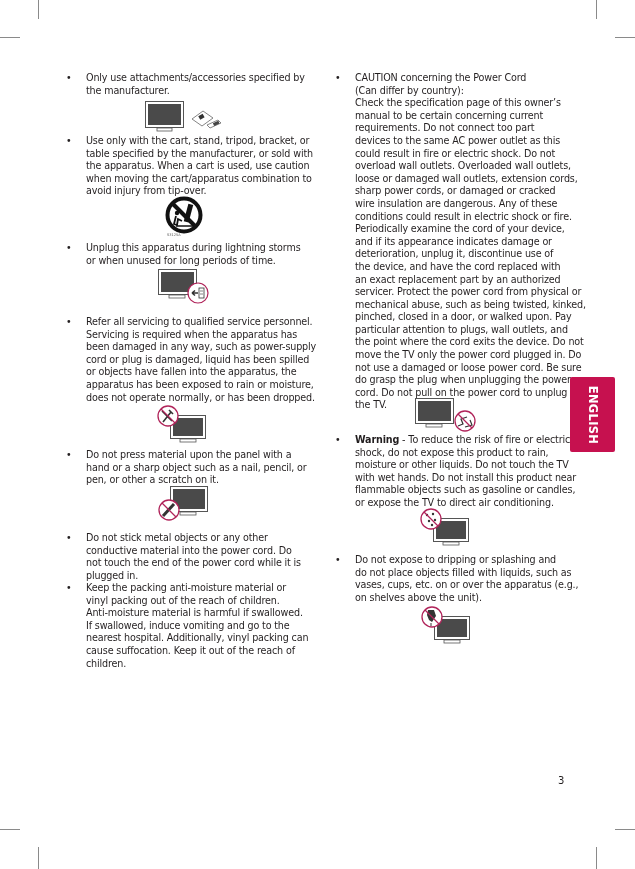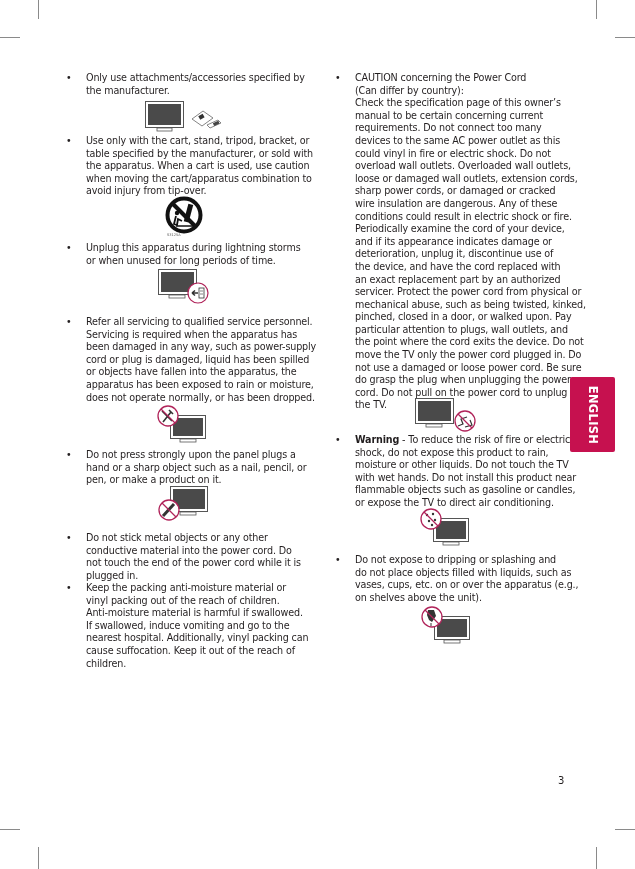--- a/index.html
+++ b/index.html
@@ -103,23 +103,23 @@
       <rect x="16" y="13" width="30" height="18" fill="#4a4a4a"></rect>
       <rect x="23" y="34" width="16" height="3" fill="#fff" stroke="#555" stroke-width="0.8"></rect>
       <circle cx="11" cy="11" r="10" fill="#fff" stroke="#b0245a" stroke-width="1.3"></circle>
       <path d="M6 17 L14 7 M12 5 L16 9 M5 6 L9 10 L15 16" stroke="#333" stroke-width="1.6" fill="none"></path>
       <line x1="4" y1="4" x2="18" y2="18" stroke="#b0245a" stroke-width="1.3"></line>
     </svg>
   </div>
 
   <div class="item" style="left:66px;top:449px;">
     <span class="bullet">•</span>
-    <div class="txt"><span>Do not press strongly upon the panel plugs a</span>
+    <div class="txt"><span>Do not press material upon the panel with a</span>
 <span>hand or a sharp object such as a nail, pencil, or</span>
-<span>pen, or make a product on it.</span></div>
+<span>pen, or other a scratch on it.</span></div>
   </div>
   <div class="fig" style="left:158px;top:486px;">
     <svg width="52" height="38" viewBox="0 0 52 38">
       <rect x="12.5" y="0.5" width="37" height="25" fill="#fff" stroke="#555" stroke-width="1"></rect>
       <rect x="15" y="3" width="32" height="20" fill="#4a4a4a"></rect>
       <rect x="22" y="26" width="16" height="3" fill="#fff" stroke="#555" stroke-width="0.8"></rect>
       <circle cx="11" cy="24" r="10" fill="#fff" stroke="#b0245a" stroke-width="1.3"></circle>
       <path d="M5 30 L16 18" stroke="#333" stroke-width="3" fill="none"></path>
       <line x1="4" y1="17" x2="18" y2="31" stroke="#b0245a" stroke-width="1.3"></line>
     </svg>
@@ -146,23 +146,23 @@
 </div>
 
 <div>
 
   <div class="item" style="left:335px;top:72px;">
     <span class="bullet">•</span>
     <div class="txt"><span>CAUTION concerning the Power Cord</span>
 <span>(Can differ by country):</span>
 <span>Check the specification page of this owner’s</span>
 <span>manual to be certain concerning current</span>
-<span>requirements. Do not connect too many</span>
+<span>requirements. Do not connect too part</span>
 <span>devices to the same AC power outlet as this</span>
-<span>could vinyl in fire or electric shock. Do not</span>
+<span>could result in fire or electric shock. Do not</span>
 <span>overload wall outlets. Overloaded wall outlets,</span>
 <span>loose or damaged wall outlets, extension cords,</span>
 <span>sharp power cords, or damaged or cracked</span>
 <span>wire insulation are dangerous. Any of these</span>
 <span>conditions could result in electric shock or fire.</span>
 <span>Periodically examine the cord of your device,</span>
 <span>and if its appearance indicates damage or</span>
 <span>deterioration, unplug it, discontinue use of</span>
 <span>the device, and have the cord replaced with</span>
 <span>an exact replacement part by an authorized</span>

